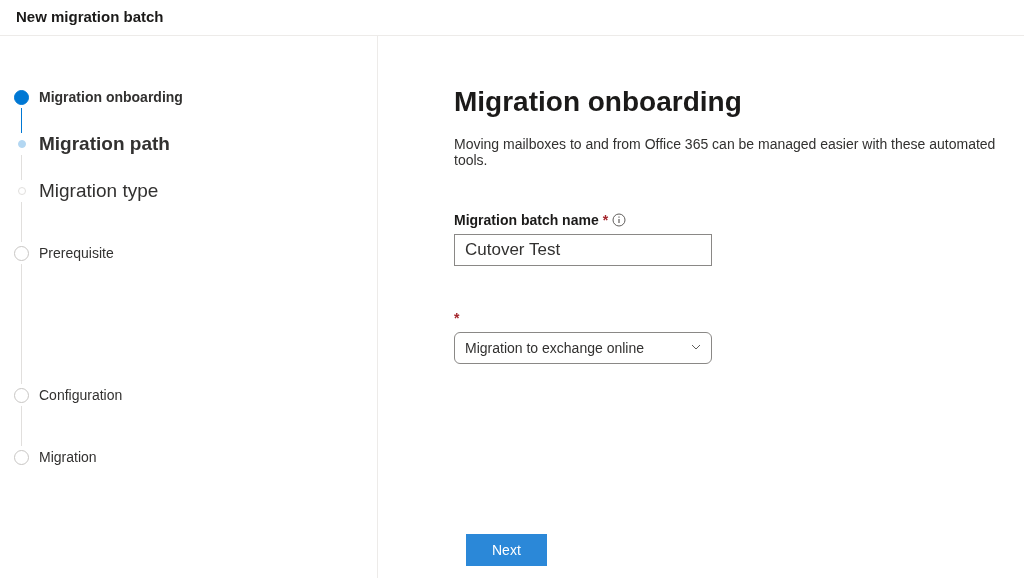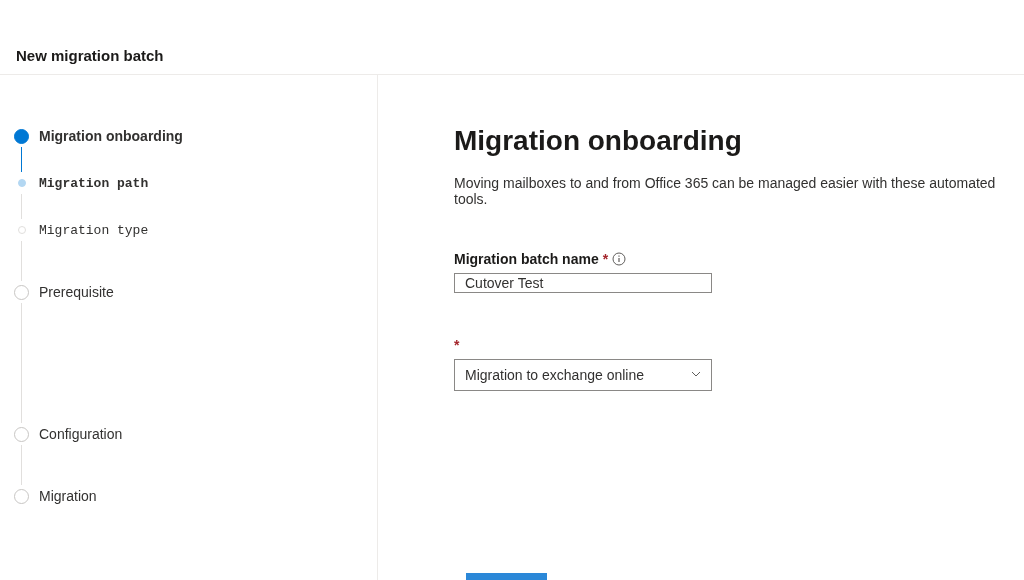--- a/index.html
+++ b/index.html
@@ -7,21 +7,20 @@
       font-family: 'Segoe UI', Tahoma, sans-serif;
       width: 1024px;
       height: 580px;
       background: #fff;
       color: #323130;
       overflow: hidden;
     }
     .header {
       padding: 8px 16px 10px;
       border-bottom: 1px solid #edebe9;
-      margin-top: 39px;
     }
     .header h1 {
       font-size: 15px;
       font-weight: 700;
       color: #1b1a19;
     }
     .layout {
       display: flex;
       height: calc(100% - 38px);
     }
@@ -66,21 +65,21 @@
     .step-dot.sub-inactive {
       border-color: #e1dfdd;
       background: #fff;
     }
     .step-label {
       margin-left: 10px;
       font-size: 14px;
       color: #323130;
     }
     .step-label.strong { font-weight: 600; }
-    .step-label.sub { font-size: 13px; font-family: Liberation Mono, monospace; }
+    .step-label.sub { font-size: 19px; }
     .connector {
       width: 1px;
       margin-left: 7px;
     }
     .connector.blue { background: #0078d4; }
     .connector.gray { background: #e1dfdd; }
     .connector.h40 { height: 40px; }
     .connector.h25 { height: 25px; }
 
     .main {
@@ -113,24 +112,24 @@
     .req { color: #a4262c; }
     .info-icon {
       width: 14px;
       height: 14px;
       display: inline-flex;
       align-items: center;
       justify-content: center;
     }
     .text-input {
       width: 258px;
-      height: 20px;
+      height: 32px;
       border: 1px solid #8a8886;
       padding: 0 10px;
-      font-size: 14px;
+      font-size: 17px;
       font-family: inherit;
       color: #323130;
       background: #fff;
     }
     .select-wrap {
       position: relative;
       width: 258px;
     }
     .select-input {
       width: 100%;
@@ -256,21 +255,21 @@
         </span>
       </label>
       <input type="text" class="text-input" value="Cutover Test" style="">
     </div>
 
     <div class="field">
       <label class="field-label">
         <span class="req">*</span>
       </label>
       <div class="select-wrap">
-        <button type="button" class="select-input" style="text-align:left;">
+        <button type="button" class="select-input" style="text-align:left;border-radius:6px;">
           <span>Migration to exchange online</span>
         </button>
         <span class="chevron">
           <svg width="12" height="12" viewBox="0 0 12 12">
               <path d="M2 4l4 4 4-4" fill="none" stroke="#605e5c" stroke-width="1"></path>
             </svg>
         </span>
       </div>
     </div>
 

